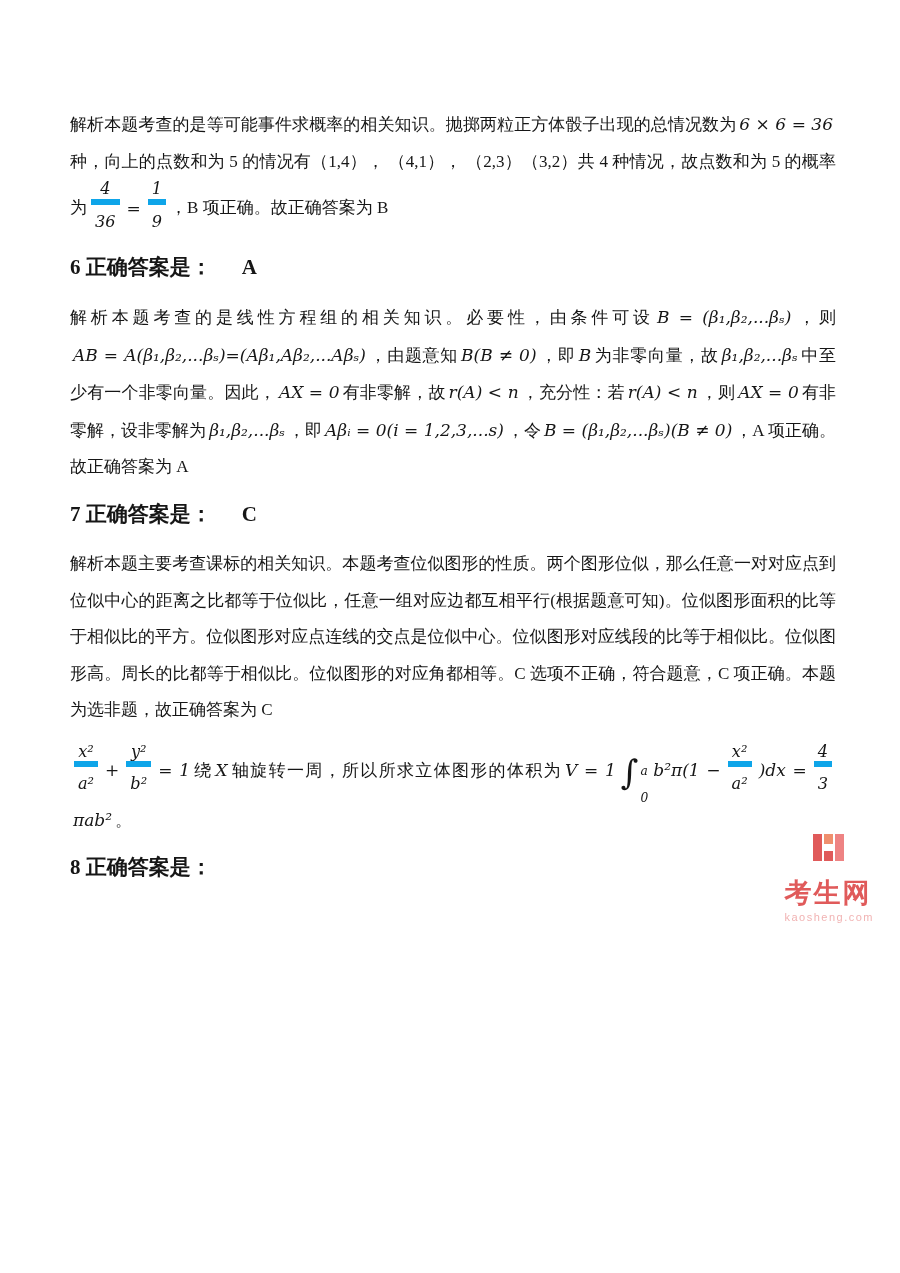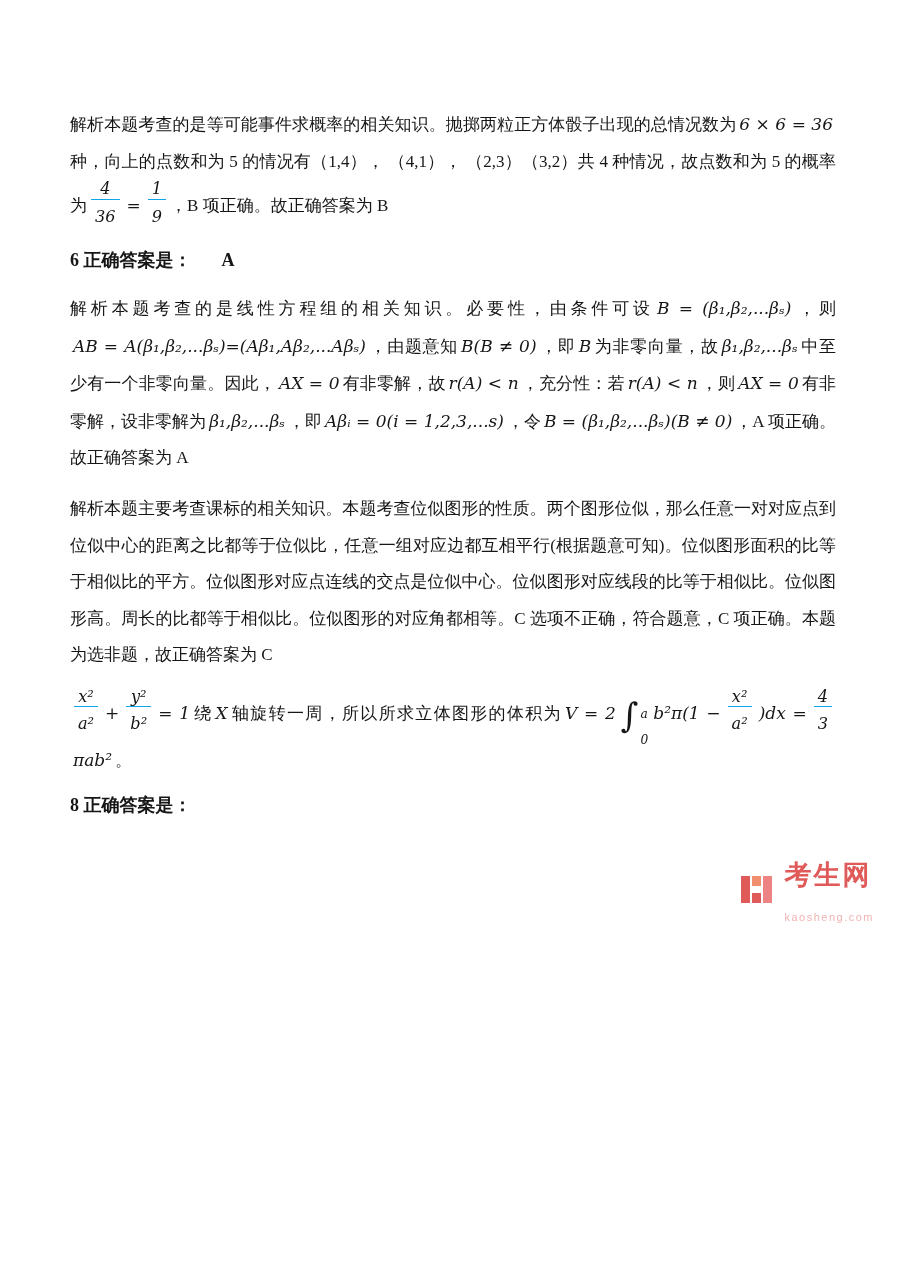--- a/index.html
+++ b/index.html
@@ -17,21 +17,21 @@
     overflow:hidden;
     background:#ffffff;
   }
   .para {
     font-size:17px;
     line-height:2.15;
     text-align:justify;
     margin-bottom:14px;
   }
   .head {
-    font-size:18px;
+    font-size:21px;
     font-weight:bold;
     margin:8px 0 18px;
   }
   .head .ans { margin-left:30px; }
   .zh { }
   .math {
     font-family:"DejaVu Serif",serif;
     font-style:italic;
     padding:0 3px;
     white-space:nowrap;
@@ -42,21 +42,21 @@
     align-items:center;
     vertical-align:middle;
     font-family:"DejaVu Serif",serif;
     font-style:italic;
     line-height:1.15;
     margin:0 4px;
     text-align:center;
     font-size:0.95em;
   }
   .frac .num { display:block; padding:0 4px; }
-  .frac .den { display:block; border-top:1px solid #0ea5e9; padding:8px 4px; }
+  .frac .den { display:block; border-top:6px solid #0ea5e9; padding:8px 4px; }
   .integral {
     display:inline-flex;
     align-items:center;
     vertical-align:middle;
     font-family:"DejaVu Serif",serif;
     margin:0 2px;
   }
   .int-sym { font-size:2em; line-height:1; font-style:normal; }
   .int-lims {
     display:flex;
@@ -67,67 +67,69 @@
     font-style:italic;
     margin-left:2px;
   }
   .brandbox {
     position:absolute;
     right:26px;
     bottom:12px;
     display:flex;
     align-items:center;
     gap:9px;
+    flex-direction:column;
   }
   .brand-text { display:flex; flex-direction:column; line-height:1.1; }
   .brand-name {
     font-family:"Liberation Sans",sans-serif;
     font-size:27px;
     font-weight:bold;
     color:#e05a5a;
     letter-spacing:2px;
   }
   .brand-domain {
     font-family:"Liberation Sans",sans-serif;
     font-size:11px;
     color:#f1b3b3;
     letter-spacing:1.5px;
-    margin-top:20px;
+    margin-top:2px;
   }
 </style>
 </head>
 <body>
 
 <div class="page">
 
   <p class="para"><span class="zh">解析本题考查的是等可能事件求概率的相关知识。抛掷两粒正方体骰子出现的总情况数为</span><span class="math">6 × 6 = 36</span><span class="zh">种，向上的点数和为 5 的情况有（1,4）， （4,1）， （2,3）（3,2）共 4 种情况，故点数和为 5 的概率为</span><span class="frac">
         <span class="num">4</span>
         <span class="den">36</span>
       </span><span class="math">=</span><span class="frac">
         <span class="num">1</span>
         <span class="den">9</span>
       </span><span class="zh">，B 项正确。故正确答案为 B</span></p>
 
   <h3 class="head"><span>6 正确答案是：</span><span class="ans">A</span></h3>
 
   <p class="para"><span class="zh">解析本题考查的是线性方程组的相关知识。必要性，由条件可设</span><span class="math">B = (β₁,β₂,...βₛ)</span><span class="zh">，则</span><span class="math">AB = A(β₁,β₂,...βₛ)=(Aβ₁,Aβ₂,...Aβₛ)</span><span class="zh">，由题意知</span><span class="math">B(B ≠ 0)</span><span class="zh">，即</span><span class="math">B</span><span class="zh">为非零向量，故</span><span class="math">β₁,β₂,...βₛ</span><span class="zh">中至少有一个非零向量。因此，</span><span class="math">AX = 0</span><span class="zh">有非零解，故</span><span class="math">r(A) &lt; n</span><span class="zh">，充分性：若</span><span class="math">r(A) &lt; n</span><span class="zh">，则</span><span class="math">AX = 0</span><span class="zh">有非零解，设非零解为</span><span class="math">β₁,β₂,...βₛ</span><span class="zh">，即</span><span class="math">Aβᵢ = 0(i = 1,2,3,...s)</span><span class="zh">，令</span><span class="math">B = (β₁,β₂,...βₛ)(B ≠ 0)</span><span class="zh">，A 项正确。故正确答案为 A</span></p>
 
+  <h3 class="head"><span>7 正确答案是：</span><span class="ans">C</span></h3>
 
   <p class="para"><span class="zh">解析本题主要考查课标的相关知识。本题考查位似图形的性质。两个图形位似，那么任意一对对应点到位似中心的距离之比都等于位似比，任意一组对应边都互相平行(根据题意可知)。位似图形面积的比等于相似比的平方。位似图形对应点连线的交点是位似中心。位似图形对应线段的比等于相似比。位似图形高。周长的比都等于相似比。位似图形的对应角都相等。C 选项不正确，符合题意，C 项正确。本题为选非题，故正确答案为 C</span></p>
 
 
 
 
   <p class="para"><span class="frac">
         <span class="num">x²</span>
         <span class="den">a²</span>
       </span><span class="math">+</span><span class="frac">
         <span class="num">y²</span>
         <span class="den">b²</span>
-      </span><span class="math">= 1</span><span class="zh">绕</span><span class="math">X</span><span class="zh">轴旋转一周，所以所求立体图形的体积为</span><span class="math">V = 2</span><span class="integral">
+      </span><span class="math">= 1</span><span class="zh">绕</span><span class="math">X</span><span class="zh">轴旋转一周，所以所求立体图形的体积为</span><span class="math">V = 1</span><span class="integral">
         <span class="int-sym">∫</span>
         <span class="int-lims">
           <span class="int-up">a</span>
           <span class="int-lo">0</span>
         </span>
       </span><span class="math">b²π(1 −</span><span class="frac">
         <span class="num">x²</span>
         <span class="den">a²</span>
       </span><span class="math">)dx =</span><span class="frac">
         <span class="num">4</span>

